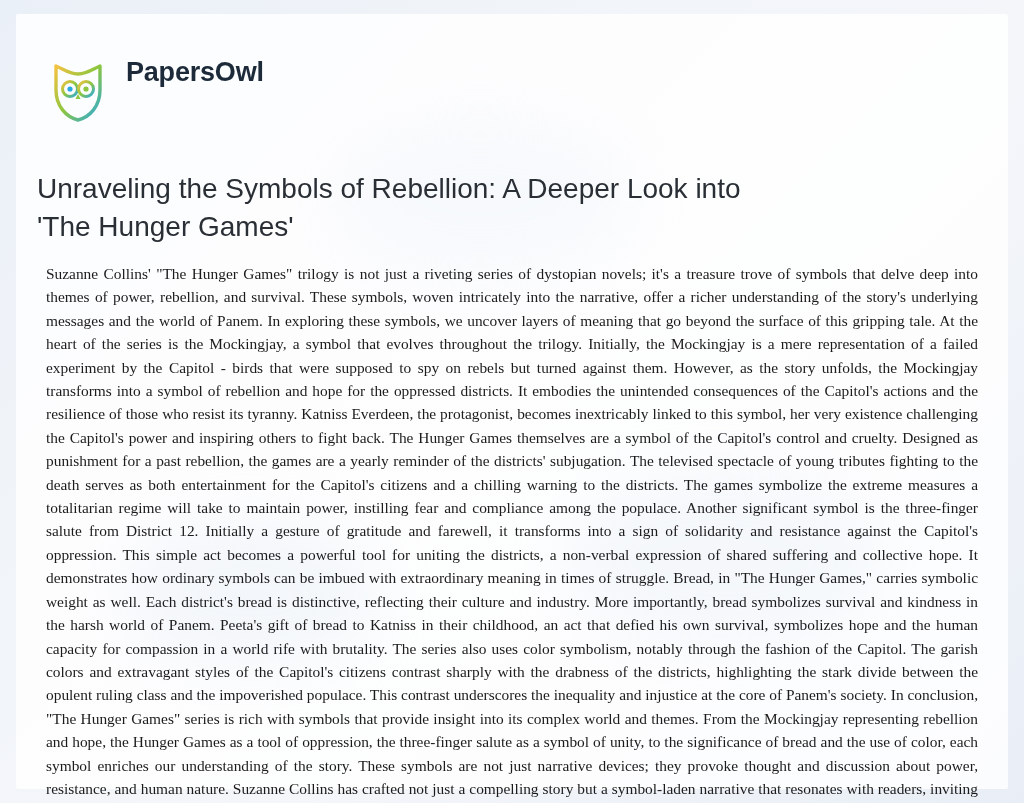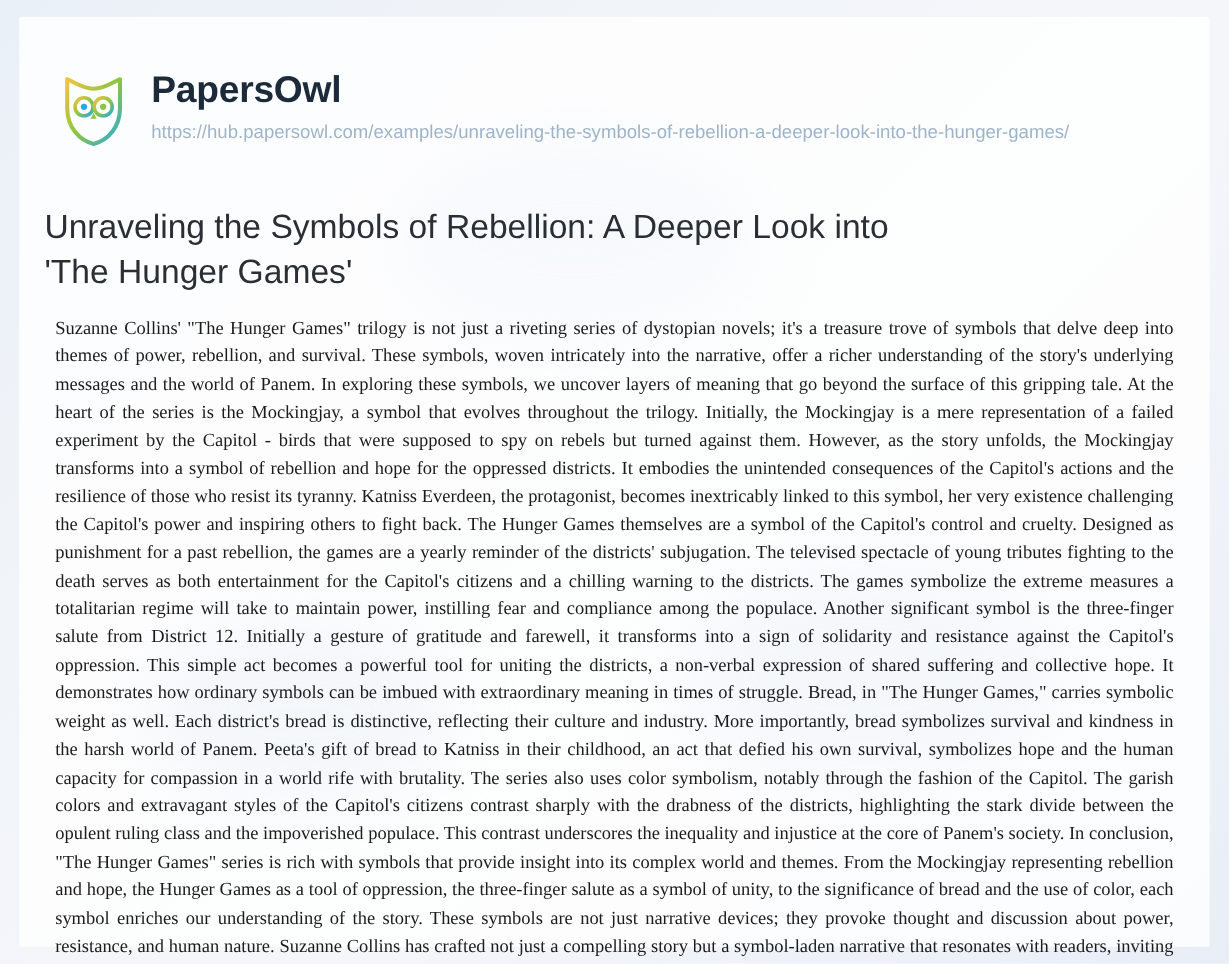--- a/index.html
+++ b/index.html
@@ -44,21 +44,21 @@
     margin-top: 4px;
     position: relative;
   }
   .logo-mark svg { display: block; }
   .brand-block {
     margin-left: 16px;
     flex: 1 1 auto;
     padding-top: 2px;
   }
   .brand-name {
-    font-size: 31px;
+    font-size: 27px;
     font-weight: bold;
     color: #1c2a3a;
     letter-spacing: -0.2px;
     line-height: 1.1;
     font-family: "Liberation Sans", sans-serif;
   }
   .brand-url {
     margin-top: 7px;
     font-size: 15.5px;
     line-height: 1.5;
@@ -134,21 +134,20 @@
         <path d="M10 6 L10 30 C10 46 20 57 32 60 C44 57 54 46 54 30 L54 6 C47 9 41 14 32 14 C23 14 17 9 10 6 Z" fill="none" stroke="url(#owlgrad)" stroke-width="3.4" stroke-linejoin="round"></path>
         <circle cx="24" cy="29" r="7.5" fill="none" stroke="url(#owlgrad)" stroke-width="3"></circle>
         <circle cx="40" cy="29" r="7.5" fill="none" stroke="url(#owlgrad)" stroke-width="3"></circle>
         <circle cx="24" cy="29" r="2.6" fill="#29a9e1"></circle>
         <circle cx="40" cy="29" r="2.6" fill="#8cc63f"></circle>
         <path d="M32 34 L29.5 39 L34.5 39 Z" fill="#8cc63f"></path>
       </svg>
     </div>
     <div class="brand-block">
       <div class="brand-name">PapersOwl</div>
-      <div class="brand-url">https://hub.papersowl.com/examples/unraveling-the-symbols-of-rebellion-a-deeper-look-into-the-hunger-games/</div>
     </div>
   </div>
 
   <h1 class="title">Unraveling the Symbols of Rebellion: A Deeper Look into 'The Hunger Games'</h1>
 
   <div class="body-text">Suzanne Collins' "The Hunger Games" trilogy is not just a riveting series of dystopian novels; it's a treasure trove of symbols that delve deep into themes of power, rebellion, and survival. These symbols, woven intricately into the narrative, offer a richer understanding of the story's underlying messages and the world of Panem. In exploring these symbols, we uncover layers of meaning that go beyond the surface of this gripping tale. At the heart of the series is the Mockingjay, a symbol that evolves throughout the trilogy. Initially, the Mockingjay is a mere representation of a failed experiment by the Capitol - birds that were supposed to spy on rebels but turned against them. However, as the story unfolds, the Mockingjay transforms into a symbol of rebellion and hope for the oppressed districts. It embodies the unintended consequences of the Capitol's actions and the resilience of those who resist its tyranny. Katniss Everdeen, the protagonist, becomes inextricably linked to this symbol, her very existence challenging the Capitol's power and inspiring others to fight back. The Hunger Games themselves are a symbol of the Capitol's control and cruelty. Designed as punishment for a past rebellion, the games are a yearly reminder of the districts' subjugation. The televised spectacle of young tributes fighting to the death serves as both entertainment for the Capitol's citizens and a chilling warning to the districts. The games symbolize the extreme measures a totalitarian regime will take to maintain power, instilling fear and compliance among the populace. Another significant symbol is the three-finger salute from District 12. Initially a gesture of gratitude and farewell, it transforms into a sign of solidarity and resistance against the Capitol's oppression. This simple act becomes a powerful tool for uniting the districts, a non-verbal expression of shared suffering and collective hope. It demonstrates how ordinary symbols can be imbued with extraordinary meaning in times of struggle. Bread, in "The Hunger Games," carries symbolic weight as well. Each district's bread is distinctive, reflecting their culture and industry. More importantly, bread symbolizes survival and kindness in the harsh world of Panem. Peeta's gift of bread to Katniss in their childhood, an act that defied his own survival, symbolizes hope and the human capacity for compassion in a world rife with brutality. The series also uses color symbolism, notably through the fashion of the Capitol. The garish colors and extravagant styles of the Capitol's citizens contrast sharply with the drabness of the districts, highlighting the stark divide between the opulent ruling class and the impoverished populace. This contrast underscores the inequality and injustice at the core of Panem's society. In conclusion, "The Hunger Games" series is rich with symbols that provide insight into its complex world and themes. From the Mockingjay representing rebellion and hope, the Hunger Games as a tool of oppression, the three-finger salute as a symbol of unity, to the significance of bread and the use of color, each symbol enriches our understanding of the story. These symbols are not just narrative devices; they provoke thought and discussion about power, resistance, and human nature. Suzanne Collins has crafted not just a compelling story but a symbol-laden narrative that resonates with readers, inviting them to look beyond the surface and explore the deeper meanings woven into the</div>
 
 </div>
 
 </body></html>

